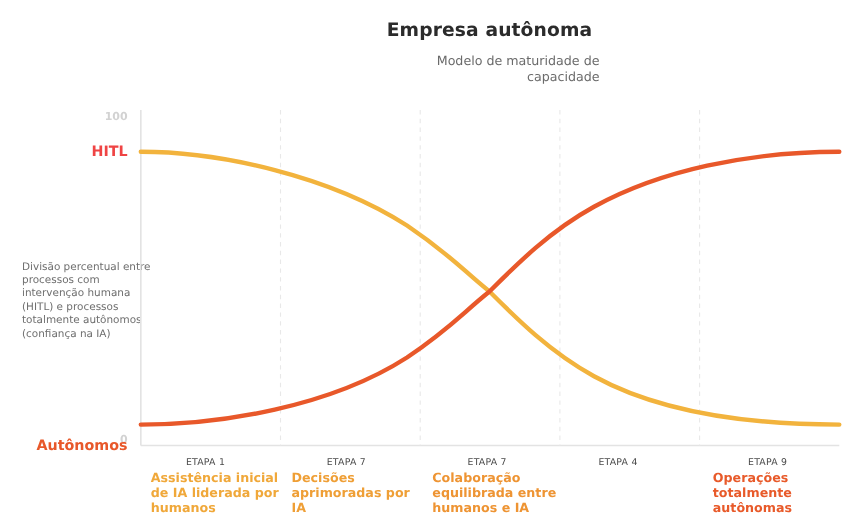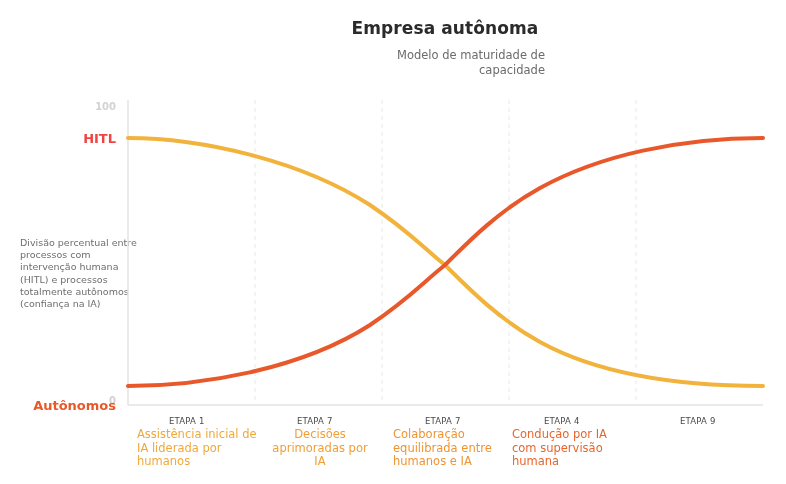--- a/index.html
+++ b/index.html
@@ -9,21 +9,21 @@
              font-size: 17px; font-weight: bold; color: #2b2b2b; letter-spacing: 0.1px; }
     .subtitle { position: absolute; left: 345px; width: 200px; top: 48px; text-align: right;
                 font-size: 11.5px; line-height: 15px; color: #6b6b6b; }
     .ytick { position: absolute; right: 670px; font-size: 10px; color: #d2d2d2; font-weight: bold; text-align: center; }
     .series-label { position: absolute; right: 670px; font-size: 13px; font-weight: bold; text-align: right; }
     .ylabel { position: absolute; left: 20px; width: 128px; top: 237px; text-align: left;
               font-size: 9.5px; line-height: 12.2px; color: #6e6e6e; }
     svg.plot { position: absolute; left: 0; top: 0; }
     .stage { position: absolute; top: 416px; width: 122px; }
     .stage-num { font-size: 8.5px; color: #4a4a4a; letter-spacing: 0.2px; margin-bottom: 2px; margin-left: 32px; }
-    .stage-name { font-size: 11.5px; line-height: 13.5px; font-weight: normal; }
+    .stage-name { font-size: 11.5px; line-height: 13.5px; font-weight: bold; }
   </style>
 </head>
 <body>
 
 <div class="title">Empresa autônoma</div>
 <div class="subtitle">Modelo de maturidade de capacidade</div>
 
 <div class="ytick" style="top:101px;">100</div>
 <div class="ytick" style="top:395px;">0</div>
 
@@ -49,25 +49,25 @@
 
   <path d="M128,386 C200,386 300,370 370,325 C410,298 420,285 445,265 C470,240 500,210 540,188 C600,155 680,138 763,138" fill="none" stroke="#e8582a" stroke-width="4" stroke-linecap="round"></path>
 </svg>
 
 <div class="stage" style="left:137px;">
   <div class="stage-num">ETAPA 1</div>
   <div class="stage-name" style="color:#f0a83a;">Assistência inicial de IA liderada por humanos</div>
 </div>
 <div class="stage" style="left:265px; width:110px;">
   <div class="stage-num">ETAPA 7</div>
-  <div class="stage-name" style="color:#ef9f36;text-align:center;">Decisões aprimoradas por IA</div>
+  <div class="stage-name" style="color:#ef9f36;">Decisões aprimoradas por IA</div>
 </div>
 <div class="stage" style="left:393px;">
   <div class="stage-num">ETAPA 7</div>
   <div class="stage-name" style="color:#ee9433;">Colaboração equilibrada entre humanos e IA</div>
 </div>
 <div class="stage" style="left:512px;">
   <div class="stage-num">ETAPA 4</div>
-  <div class="stage-name" style="color:#e9652c;">Condução por IA com supervisão humana</div>
 </div>
 <div class="stage" style="left:648px; width:100px;">
   <div class="stage-num">ETAPA 9</div>
+  <div class="stage-name" style="color:#e85a2a;">Operações totalmente autônomas</div>
 </div>
 
 </body></html>

